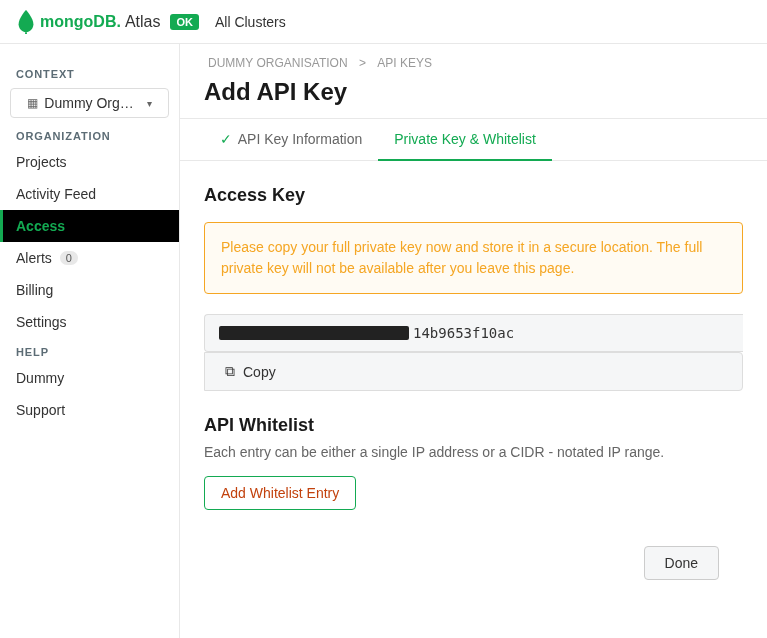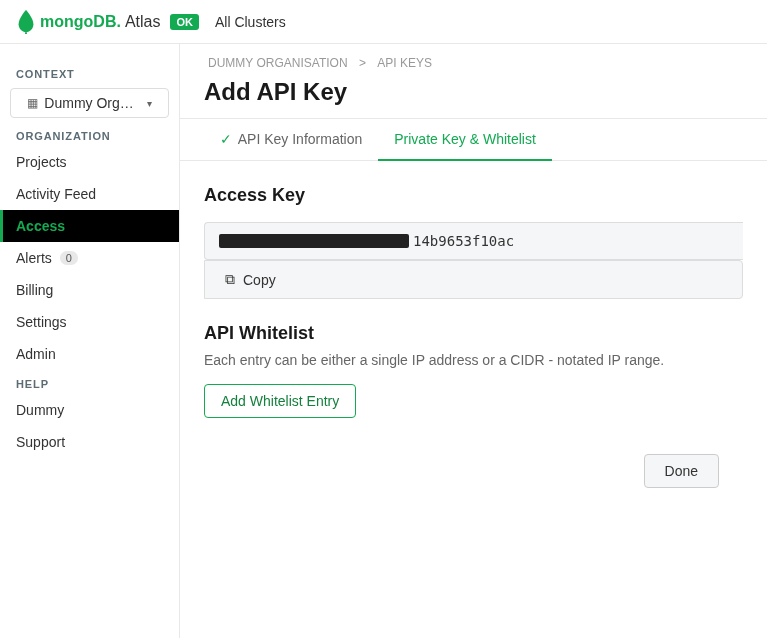--- a/index.html
+++ b/index.html
@@ -56,21 +56,21 @@
 
     
     .key-row { display: flex; margin-bottom: 24px; flex-direction: column; }
     .key-field { flex: 1; background: #f5f6f7; border: 1px solid #ddd; border-right: none; border-radius: 4px 0 0 4px; padding: 10px 14px; font-family: monospace; font-size: 14px; color: #333; display: flex; align-items: center; overflow: hidden; }
     .key-masked { background: #222; height: 14px; width: 190px; display: inline-block; border-radius: 2px; margin-right: 4px; }
     .copy-btn { background: #f5f6f7; border: 1px solid #ddd; border-radius: 0 4px 4px 0; padding: 10px 20px; cursor: pointer; display: flex; align-items: center; gap: 8px; font-size: 14px; color: #333; white-space: nowrap; }
 
     
     .whitelist-title { font-size: 18px; font-weight: 600; color: #1a1a1a; margin-bottom: 8px; }
     .whitelist-desc { font-size: 14px; color: #666; margin-bottom: 16px; }
-    .add-whitelist-btn { border: 1px solid #13aa52; color: #15803d; background: #fff; padding: 8px 16px; border-radius: 4px; cursor: pointer; font-size: 14px; }
+    .add-whitelist-btn { border: 1px solid #13aa52; color: #c2410c; background: #fff; padding: 8px 16px; border-radius: 4px; cursor: pointer; font-size: 14px; }
 
     
     .footer-actions { display: flex; justify-content: flex-end; padding: 16px 24px; margin-top: 20px; }
     .done-btn { background: #f5f6f7; border: 1px solid #ccc; color: #333; padding: 8px 20px; border-radius: 4px; cursor: pointer; font-size: 14px; }
   </style>
 </head>
 <body>
 
 <header class="header">
   <div class="logo">
@@ -109,23 +109,20 @@
     <div class="sidebar-nav-item">
       <span>Alerts</span>
       <span class="badge">0</span>
     </div>
     <div class="sidebar-nav-item">
       <span>Billing</span>
     </div>
     <div class="sidebar-nav-item">
       <span>Settings</span>
     </div>
-    <div class="sidebar-nav-item">
-      <span>Admin</span>
-    </div>
 
     <div class="sidebar-section-label">HELP</div>
     <div class="sidebar-nav-item">
       <span>Dummy</span>
     </div>
     <div class="sidebar-nav-item">
       <span>Support</span>
     </div>
   </aside>
 
@@ -144,20 +141,21 @@
       </div>
       <div class="tab active">
         <span>Private Key &amp; Whitelist</span>
       </div>
     </div>
 
     <div class="content">
       
       <div class="section-title">Access Key</div>
 
+      <div class="warning-box">Please copy your full private key now and store it in a secure location. The full private key will not be available after you leave this page.</div>
 
       <div class="key-row">
         <div class="key-field">
           <span class="key-masked"></span>
           <span>14b9653f10ac</span>
         </div>
         <button class="copy-btn">
           <span>⧉</span>
           <span>Copy</span>
         </button>

